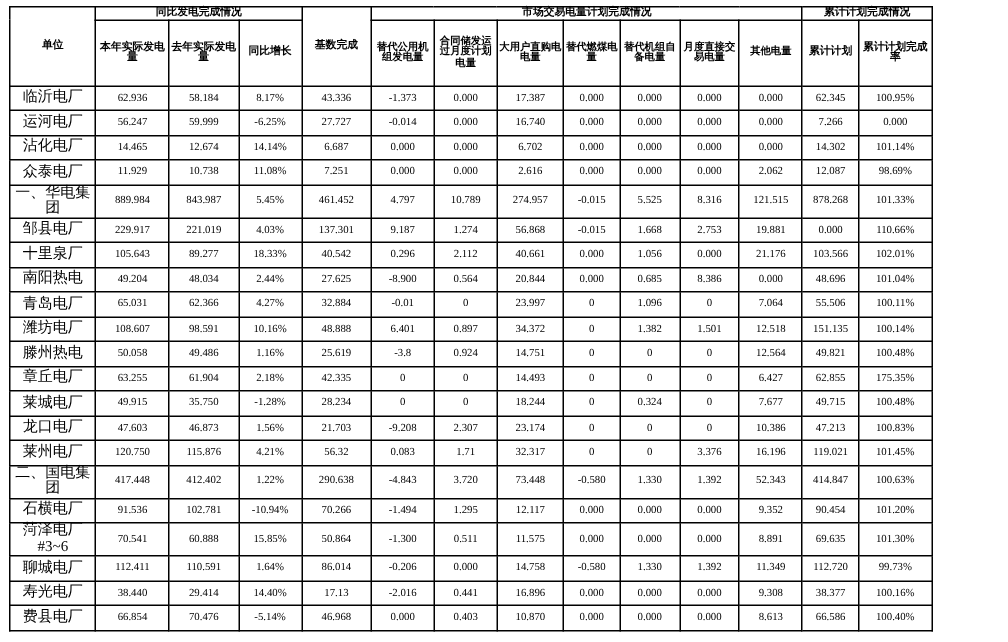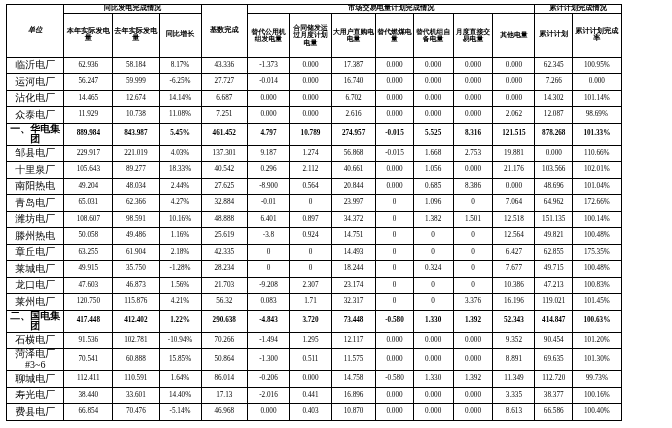--- a/index.html
+++ b/index.html
@@ -4,23 +4,23 @@
 <style>
   html,body{margin:0;padding:0;background:#ffffff;}
   body{font-family:"Liberation Serif", serif; color:#000; -webkit-font-smoothing:none;}
   #sheet{width:672px;height:428px;position:relative;overflow:hidden;background:#fff;}
   table{border-collapse:collapse;width:660px;margin:4px 6px 0 6px;table-layout:fixed;}
   th,td{border:1px solid #000;font-size:7.2px;line-height:1.05;padding:0;text-align:center;vertical-align:middle;}
   thead th{font-weight:bold;font-size:7.2px;text-align:center;}
   .grp{font-weight:bold;}
   td.unit{font-size:10px;font-weight:normal;}
   tr.rowh{height:16.5px;}
-  tr.bold td{font-weight:bold;}
+  tr.bold td{font-weight:normal;}
   td.num{text-align:center;font-family:"Liberation Serif",serif;}
-  .hdr-unit{width:52px;font-style:italic;}
+  .hdr-unit{width:52px;}
   .thin{font-size:6.9px;}
 </style>
 </head>
 <body>
 
 <div id="sheet">
   <table>
     <colgroup>
       <col style="width:52px">
         <col style="width:44px">
@@ -196,22 +196,22 @@
           <td class="num">62.366</td>
           <td class="num">4.27%</td>
           <td class="num">32.884</td>
           <td class="num">-0.01</td>
           <td class="num">0</td>
           <td class="num">23.997</td>
           <td class="num">0</td>
           <td class="num">1.096</td>
           <td class="num">0</td>
           <td class="num">7.064</td>
-          <td class="num">64.962</td>
-          <td class="num">172.66%</td>
+          <td class="num">55.506</td>
+          <td class="num">100.11%</td>
         </tr>
         <tr class="rowh">
           <td class="unit">潍坊电厂</td>
           <td class="num">108.607</td>
           <td class="num">98.591</td>
           <td class="num">10.16%</td>
           <td class="num">48.888</td>
           <td class="num">6.401</td>
           <td class="num">0.897</td>
           <td class="num">34.372</td>
@@ -362,30 +362,30 @@
           <td class="num">-0.580</td>
           <td class="num">1.330</td>
           <td class="num">1.392</td>
           <td class="num">11.349</td>
           <td class="num">112.720</td>
           <td class="num">99.73%</td>
         </tr>
         <tr class="rowh">
           <td class="unit">寿光电厂</td>
           <td class="num">38.440</td>
-          <td class="num">33.601</td>
+          <td class="num">29.414</td>
           <td class="num">14.40%</td>
           <td class="num">17.13</td>
           <td class="num">-2.016</td>
           <td class="num">0.441</td>
           <td class="num">16.896</td>
           <td class="num">0.000</td>
           <td class="num">0.000</td>
           <td class="num">0.000</td>
-          <td class="num">3.335</td>
+          <td class="num">9.308</td>
           <td class="num">38.377</td>
           <td class="num">100.16%</td>
         </tr>
         <tr class="rowh">
           <td class="unit">费县电厂</td>
           <td class="num">66.854</td>
           <td class="num">70.476</td>
           <td class="num">-5.14%</td>
           <td class="num">46.968</td>
           <td class="num">0.000</td>

